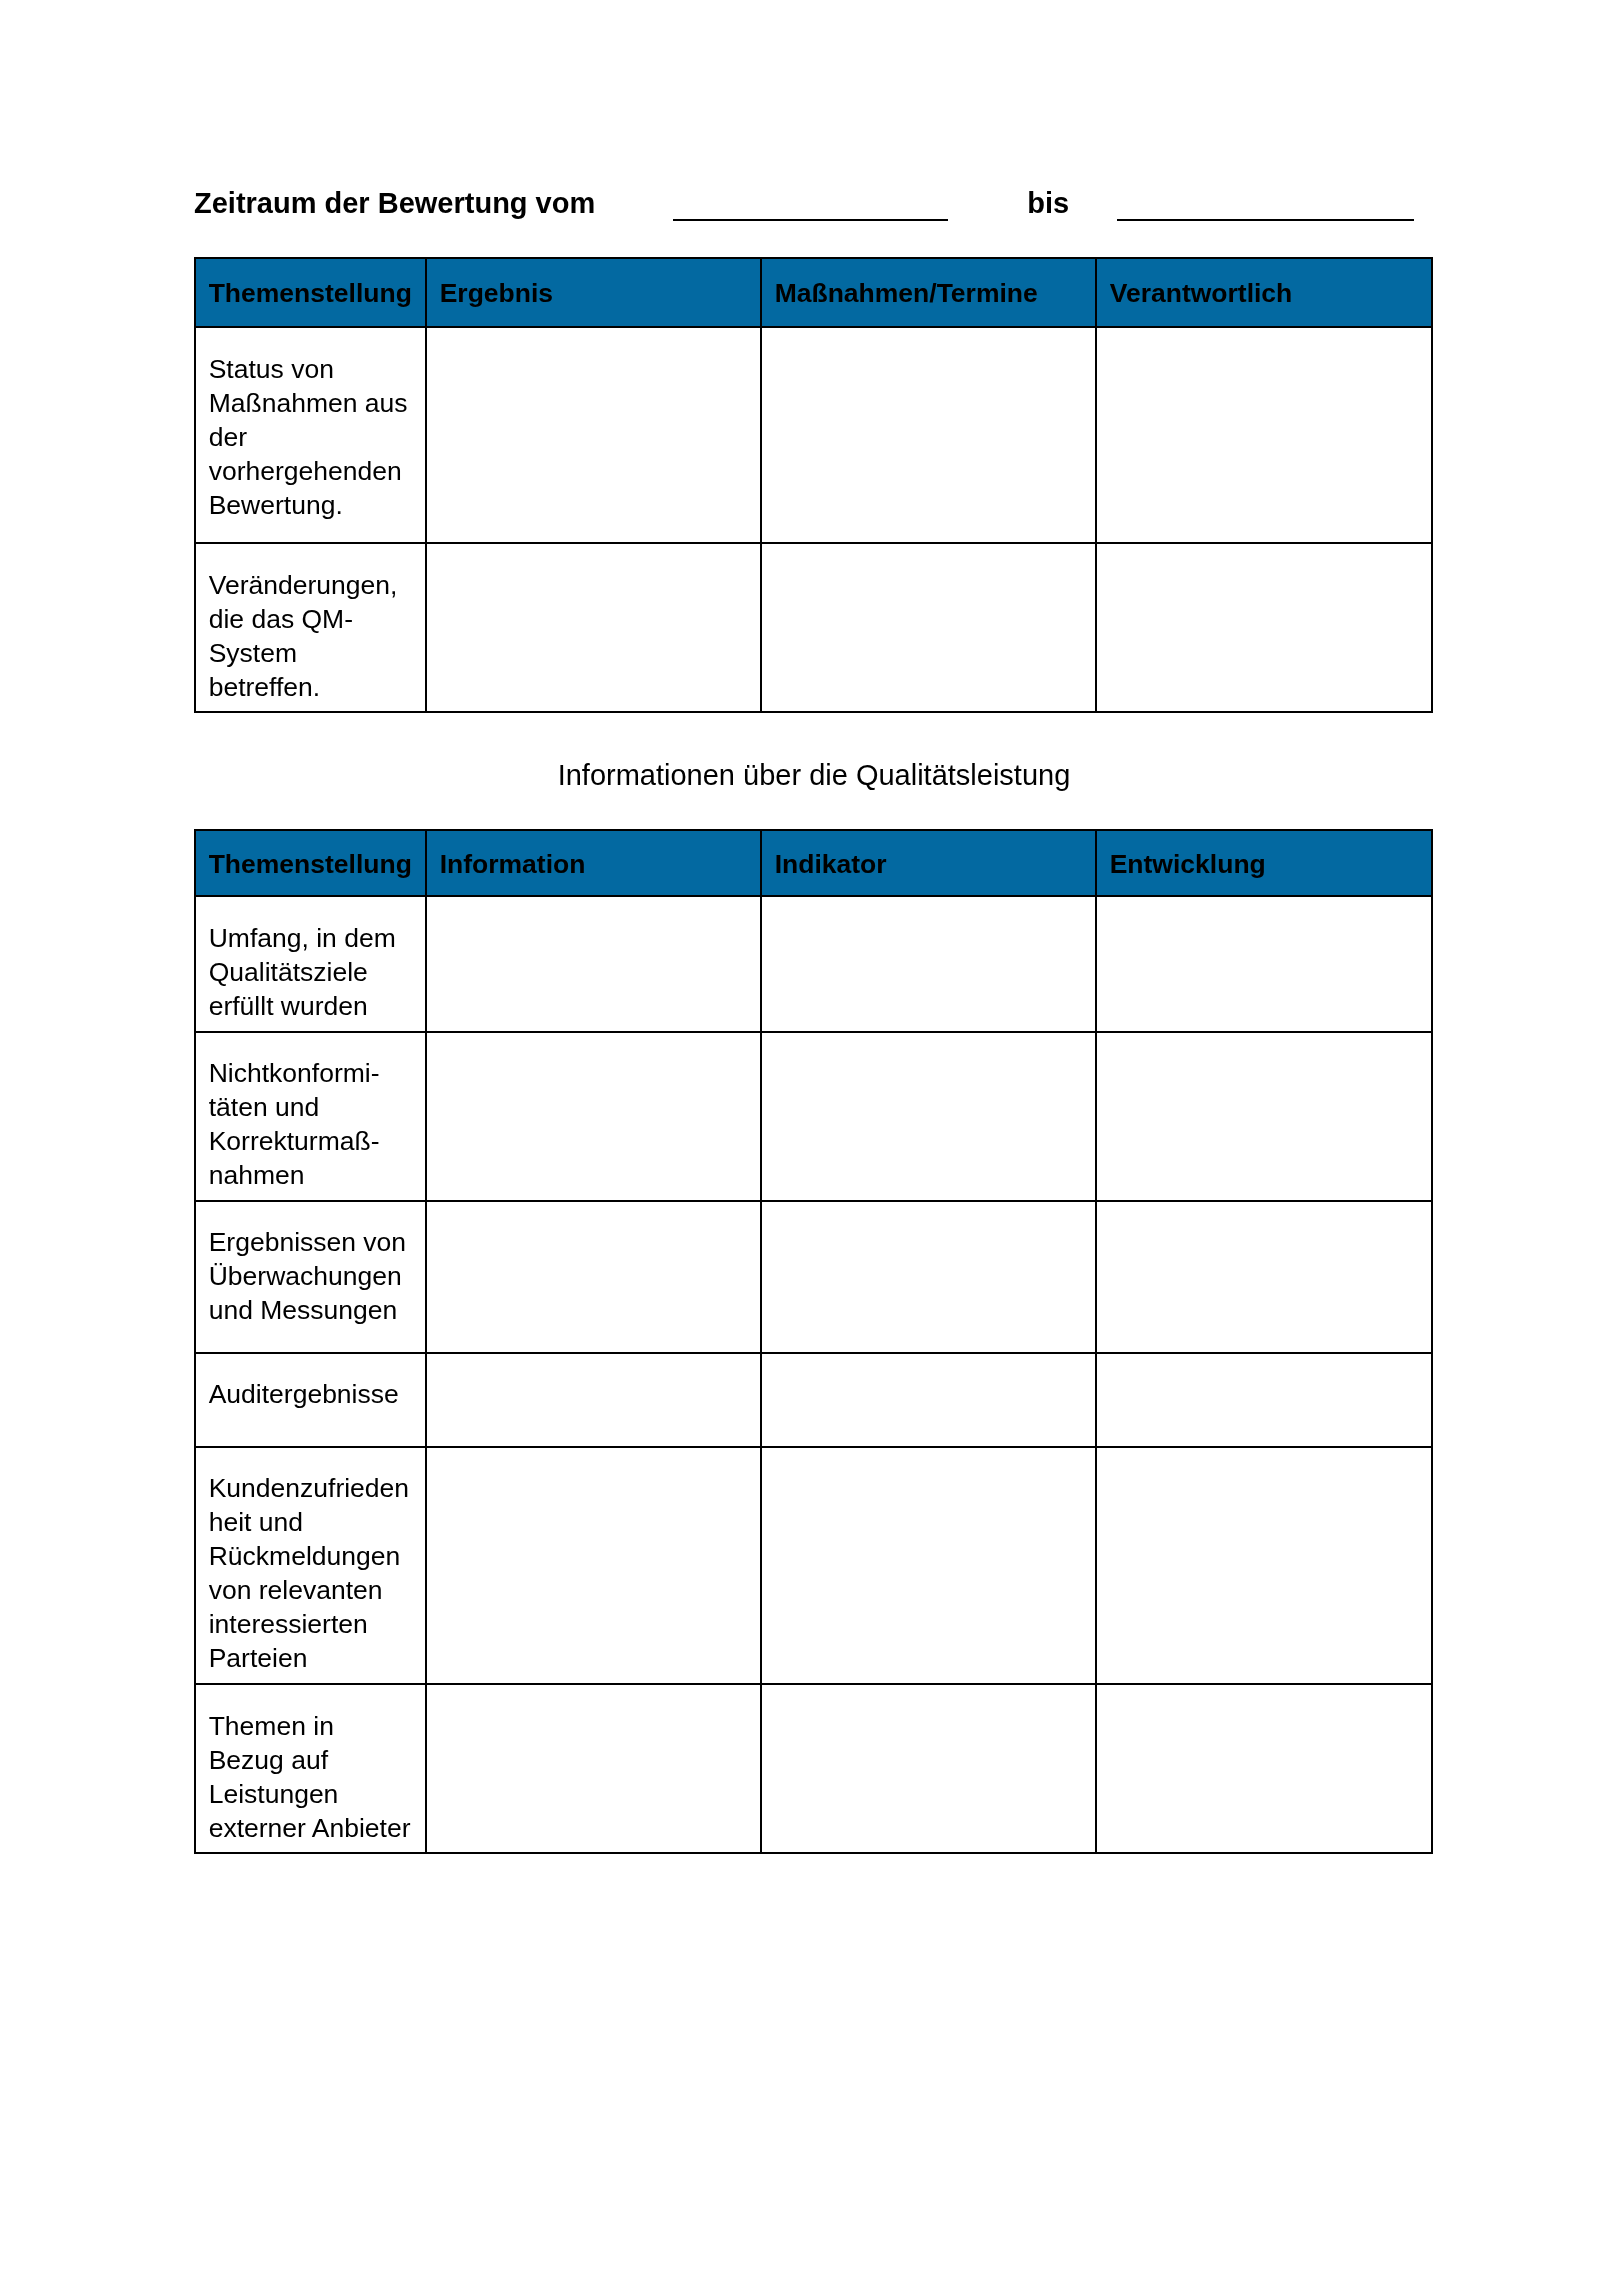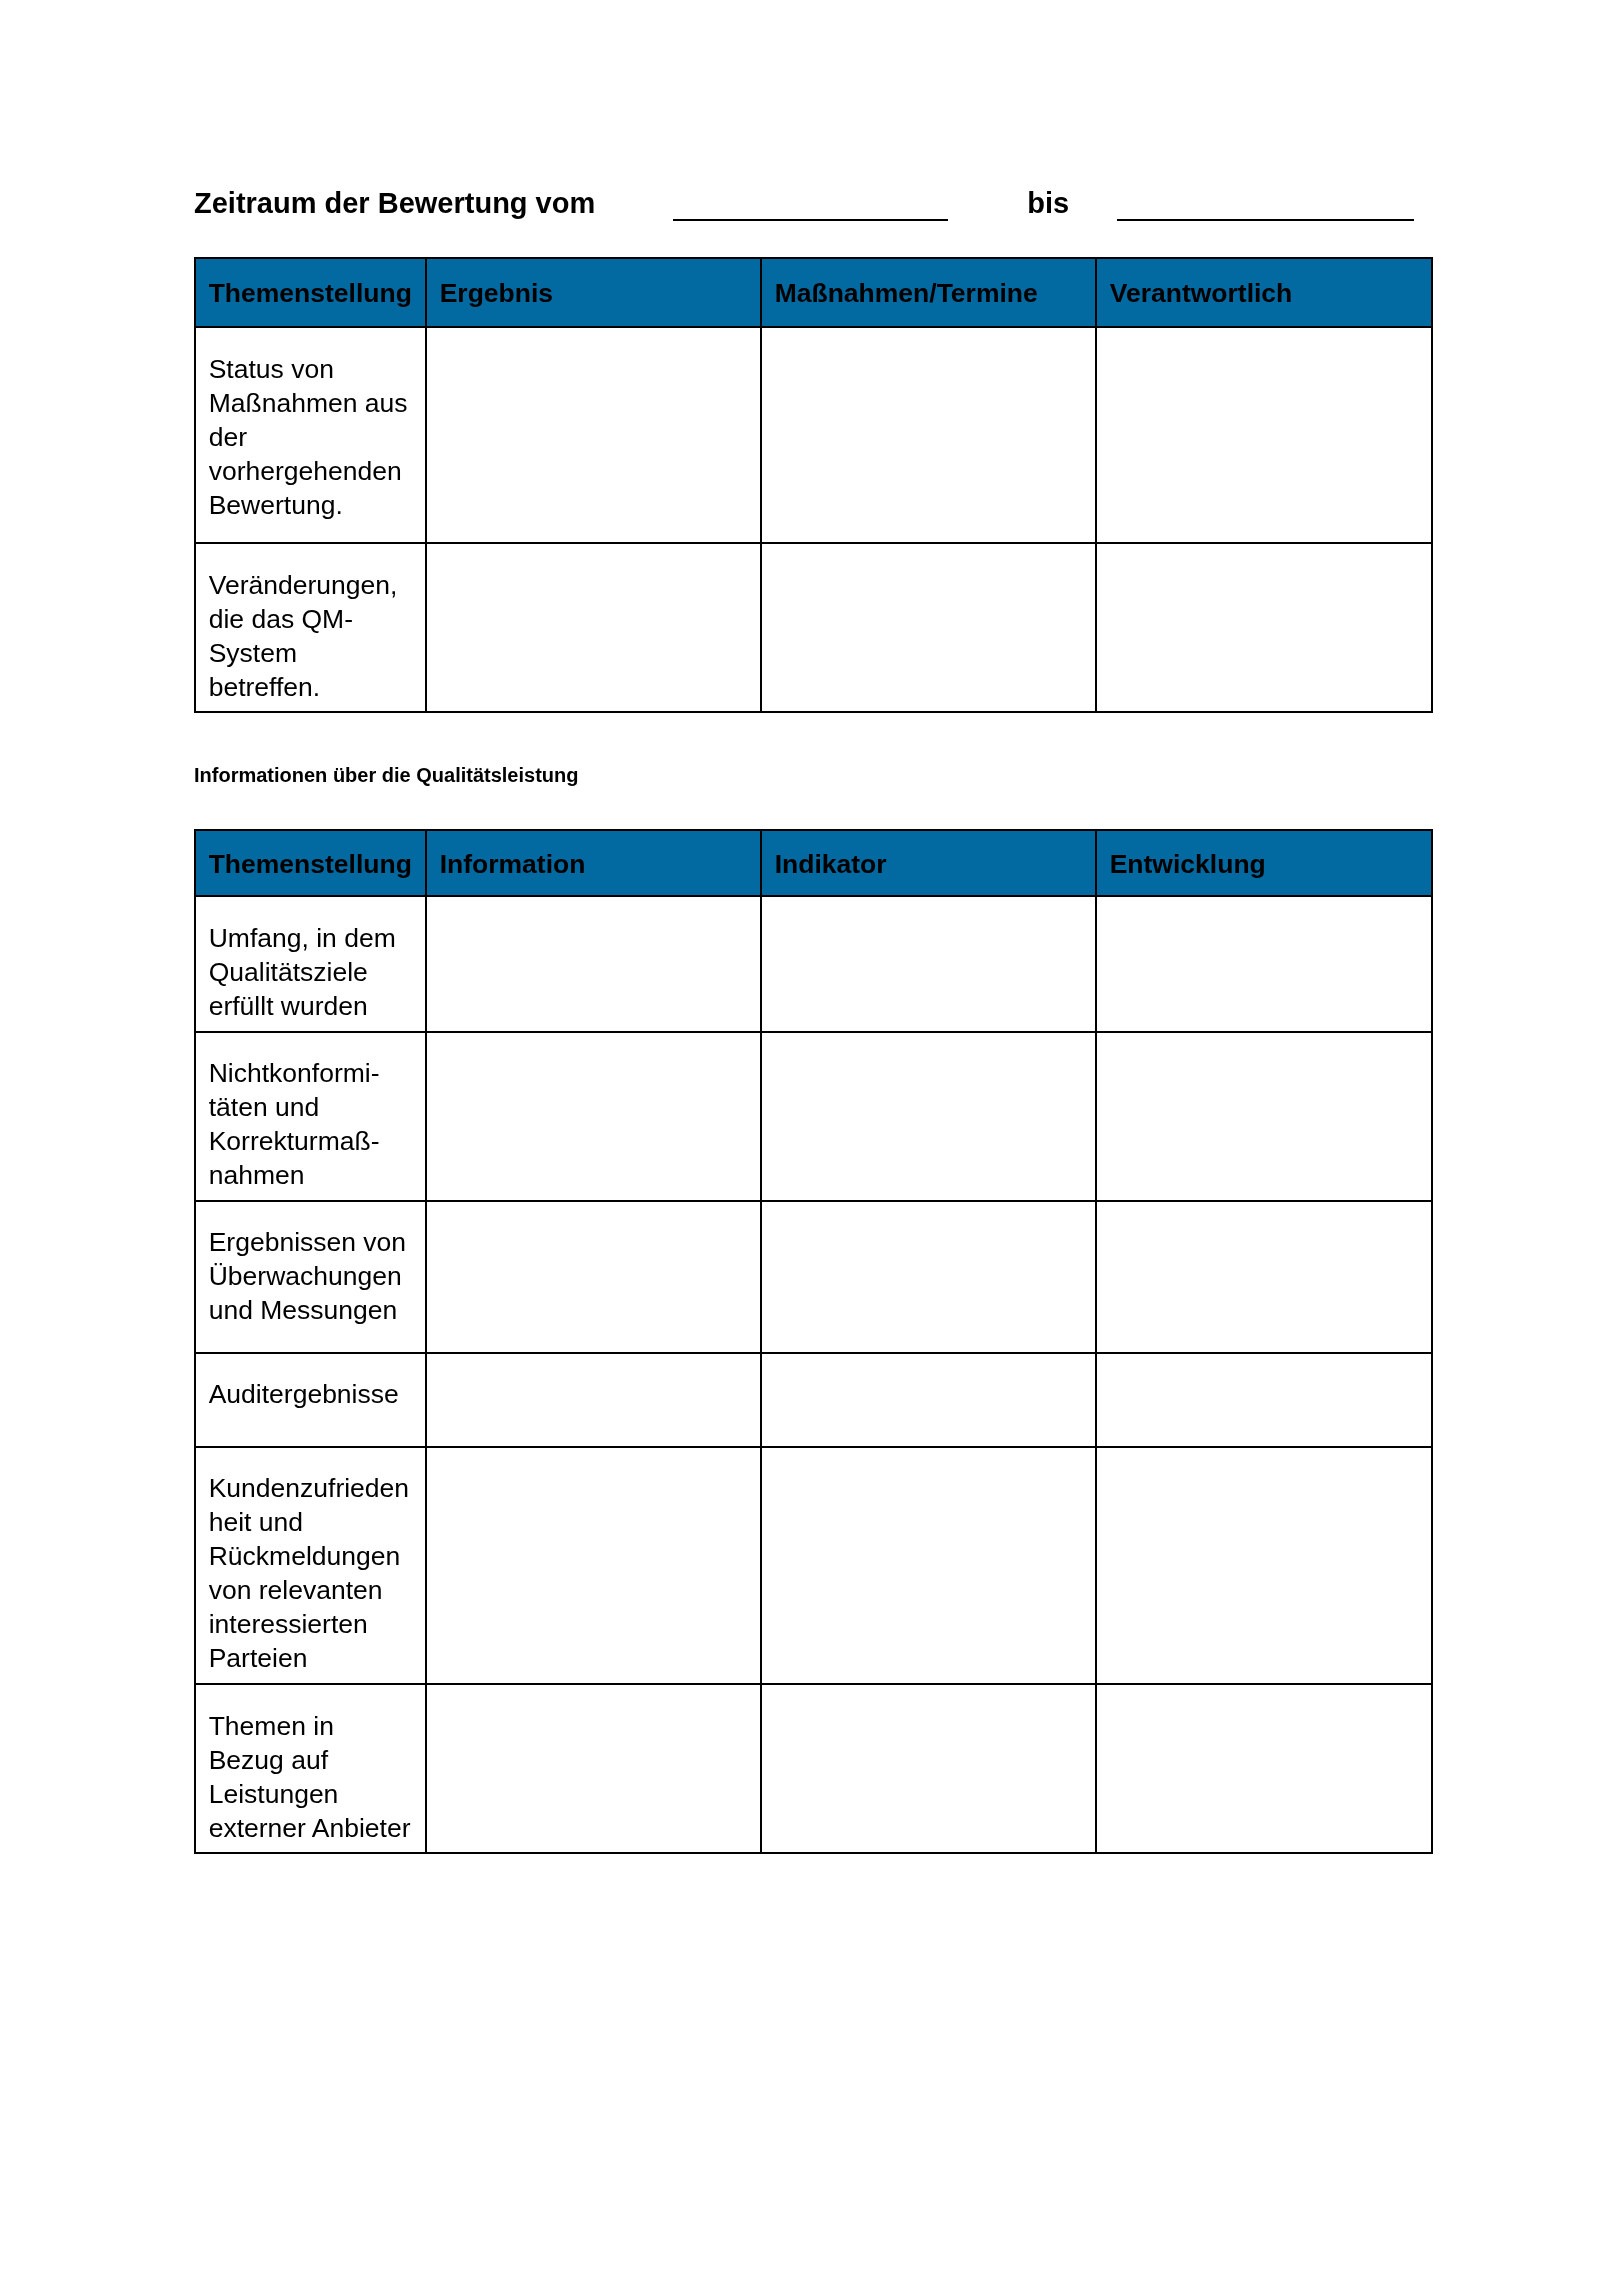--- a/index.html
+++ b/index.html
@@ -55,24 +55,25 @@
     vertical-align: top;
     padding: 23.5px 11.8px 7.8px 12.7px;
   }
 
   .t1 thead tr { height: 69px; }
   .t1 tr.r1 { height: 216px; }
   .t1 tr.r2 { height: 151px; }
   .t1 tr.r3 { height: 152px; }
 
   .section-title {
-    font-size: 20px;
-    font-weight: 700;
+    font-size: 29px;
+    font-weight: 400;
     line-height: 35px;
     margin: 45px 0 7.8px 0;
+    text-align: center;
   }
 
   .t2 { margin-top: 0; }
   .t2 thead tr { height: 66px; }
   .t2 tr.r1 { height: 133px; }
   .t2 tr.r2 { height: 167px; padding-left: 48px; }
   .t2 tr.r3 { height: 152px; }
   .t2 tr.r4 { height: 94px; }
   .t2 tr.r5 { height: 233px; }
   .t2 tr.r6 { height: 154px; }

